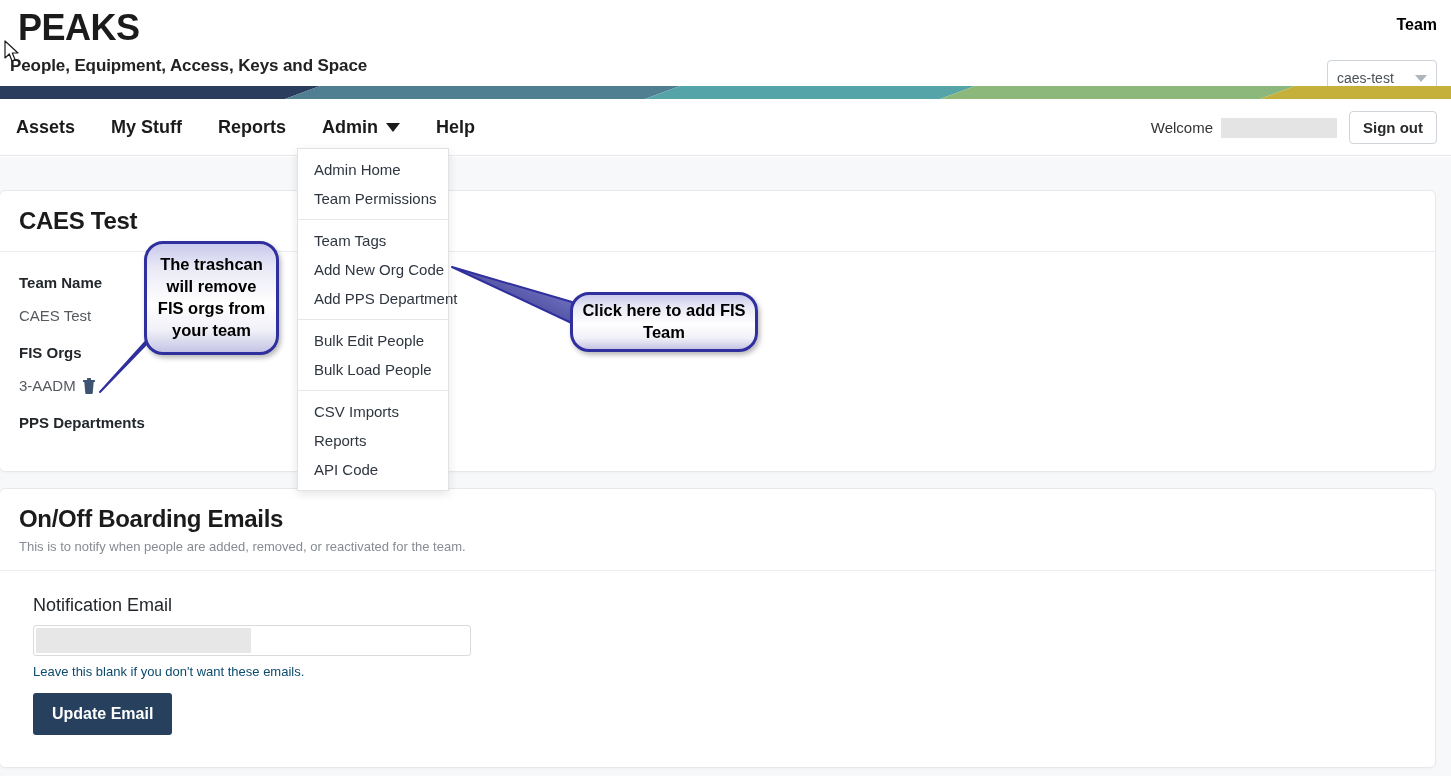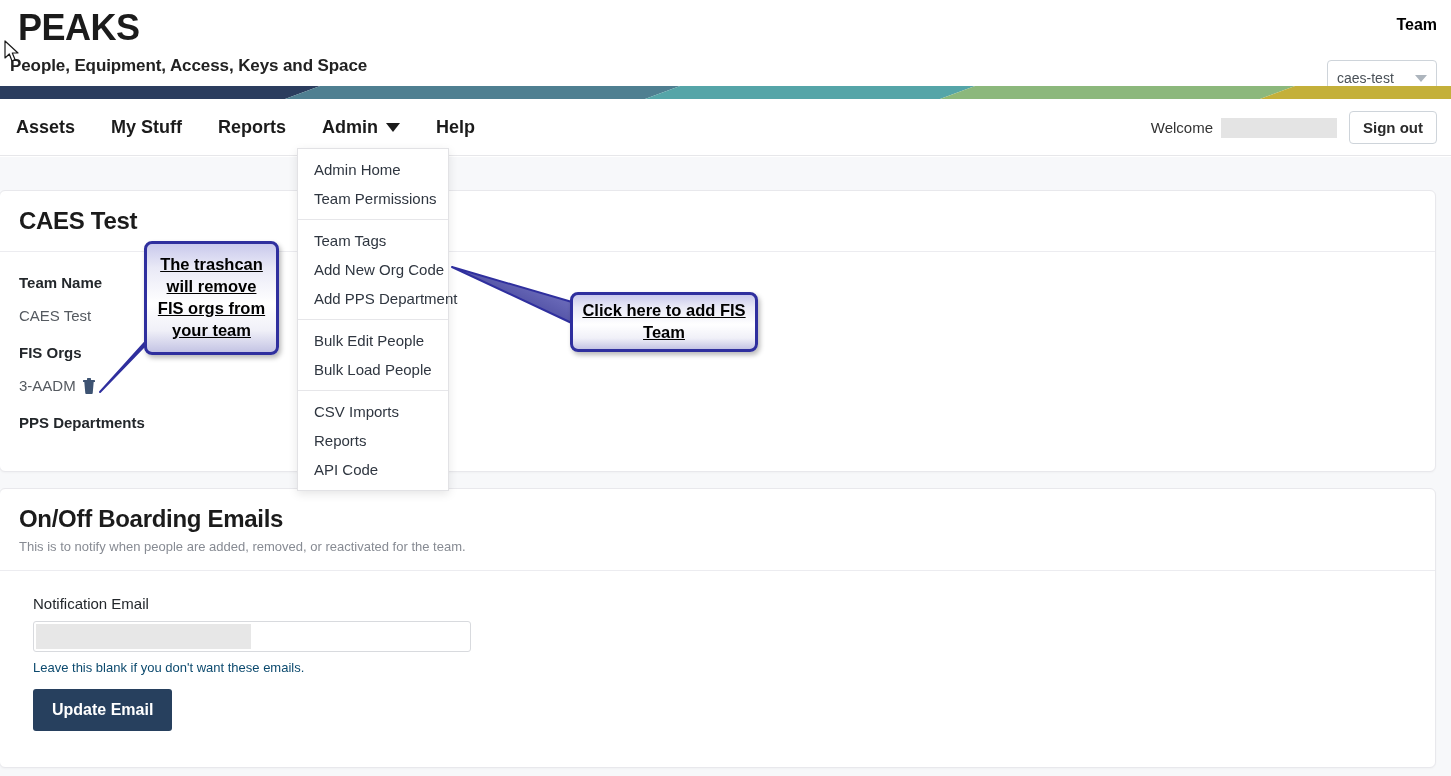--- a/index.html
+++ b/index.html
@@ -118,21 +118,21 @@
   .card-title { font-size:24px; font-weight:700; color:#1b1b1b; letter-spacing:-0.3px; }
   .card-sub { font-size:13px; color:#878b93; margin-top:6px; }
   .card-body { padding:22px 19px 10px 19px; }
 
   .field-label { font-size:15px; font-weight:600; color:#23272b; margin-bottom:16px; }
   .field-value { font-size:15px; color:#555a60; margin-bottom:20px; }
   .fis-row { font-size:15px; color:#555a60; margin-bottom:20px; display:flex; align-items:center; gap:6px; }
   .trash-icon { display:inline-block; width:14px; height:16px; cursor:pointer; }
 
   
-  .form-label { font-size:15px; color:#23272b; margin-bottom:9px; }
+  .form-label { font-size:18px; color:#23272b; margin-bottom:9px; }
   .email-input {
     width:438px; height:31px;
     border:1px solid #d8dade; border-radius:3px; background:#fff;
     position:relative;
   }
   .email-redacted {
     position:absolute; left:2px; top:2px; width:215px; height:25px; background:#e7e7e7;
   }
   .help-text { font-size:13px; color:#0c4a6e; margin-top:8px; }
   .update-btn {
@@ -142,28 +142,27 @@
     font-size:16px; font-weight:700;
     padding:12px 19px; cursor:pointer;
     font-family:"Liberation Sans", sans-serif;
   }
 
   
   .callout-layer { position:absolute; left:0; top:0; width:1451px; height:776px; pointer-events:none; z-index:60; }
   .callout {
     position:absolute;
     border:3px solid #2f2f9e;
-    border-radius:8px;
+    border-radius:19px;
     background: linear-gradient(180deg,#c9c9ec 0%, #e9e9f6 22%, #ffffff 55%, #f0f0f8 80%, #c4c4e4 100%);
     box-shadow: 2px 3px 5px rgba(0,0,0,.28);
     display:flex; align-items:center; justify-content:center;
     text-align:center;
     font-weight:700; color:#000;
     pointer-events:auto;
-    text-decoration:underline;
   }
   #callout-trash {
     left:144px; top:241px; width:135px; height:114px;
     font-size:16.5px; line-height:1.32; padding:4px 6px;
   }
   #callout-add {
     left:570px; top:292px; width:188px; height:60px;
     font-size:16.5px; line-height:1.32; padding:2px 6px;
   }
 

